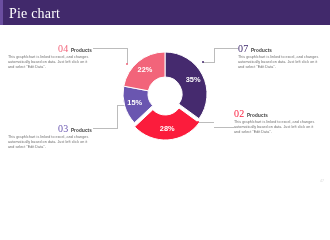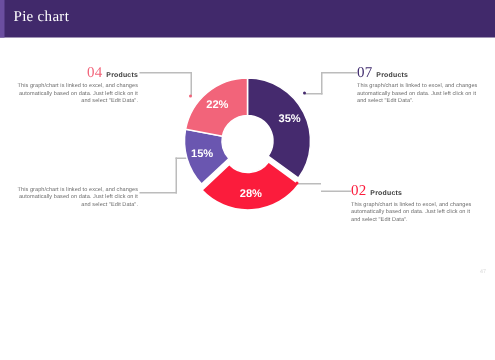--- a/index.html
+++ b/index.html
@@ -35,21 +35,21 @@
     position: absolute;
     left: 0; top: 0;
     width: 3px;
     height: 25px;
     background: #6b4ea0;
   }
   #slide-title {
     position: absolute;
     left: 9px;
     top: 6px;
-    font-size: 10px;
+    font-size: 14px;
     letter-spacing: .2px;
     color: #ffffff;
     font-family: "Liberation Serif", serif;
     white-space: nowrap;
   }
 
   
   #chart-wrap {
     position: absolute;
     left: 112px;
@@ -96,21 +96,21 @@
     color: #3b3b3b;
     margin-left: 2.5px;
     letter-spacing: .15px;
   }
   .callout-body {
     font-size: 3.7px;
     line-height: 5px;
     color: #6d6d6d;
     letter-spacing: .05px;
   }
-  .callout.align-right { text-align: right; }
+  .callout.align-right { }
   .callout.align-right .callout-head { justify-content: flex-end; }
 
   
   .leader {
     position: absolute;
     background: #bcbcbc;
   }
   .leader.h { height: 1px; }
   .leader.v { width: 1px; }
   .dot {
@@ -143,20 +143,24 @@
       <span class="callout-num" style="color: rgb(242, 100, 122);">04</span>
       <span class="callout-cat">Products</span>
     </div>
     <div class="callout-body">This graph/chart is linked to excel, and changes automatically based on data. Just left click on it and select "Edit Data".</div>
   </div>
   <div class="leader h" style="left:93px; top:48px; width:35px;"></div>
   <div class="leader v" style="left:127px; top:48px; height:16px;"></div>
   <div class="dot" style="left:126px; top:63px; background:#f2647a;"></div>
 
   <div class="callout align-right" id="callout-03" style="left:8px; top:124px;">
+    <div class="callout-head">
+      <span class="callout-num" style="color: rgb(106, 86, 176);">03</span>
+      <span class="callout-cat">Products</span>
+    </div>
     <div class="callout-body">This graph/chart is linked to excel, and changes automatically based on data. Just left click on it and select "Edit Data".</div>
   </div>
   <div class="leader h" style="left:93px; top:128px; width:25px;"></div>
   <div class="leader v" style="left:117px; top:105px; height:24px;"></div>
   <div class="leader h" style="left:117px; top:105px; width:10px;"></div>
   <div class="dot" style="left:126px; top:104px; background:#6a56b0;"></div>
 
   <div id="chart-wrap">
     <svg id="donut-svg" viewBox="0 0 106 116">
       <g id="donut-slices">
@@ -183,21 +187,21 @@
       <span class="callout-num" style="color: rgb(63, 42, 109);">07</span>
       <span class="callout-cat">Products</span>
     </div>
     <div class="callout-body">This graph/chart is linked to excel, and changes automatically based on data. Just left click on it and select "Edit Data".</div>
   </div>
 
   <div class="leader h" style="left:198px; top:122px; width:16px;"></div>
   <div class="leader v" style="left:213px; top:127px; height:-0px;"></div>
   <div class="leader h" style="left:214px; top:127px; width:20px;"></div>
   <div class="dot" style="left:197px; top:121px; background:#fb1c3c;"></div>
-  <div class="callout" id="callout-02" style="left:234px; top:123px;">
+  <div class="callout" id="callout-02" style="left:234px; top:109px;">
     <div class="callout-head">
       <span class="callout-num" style="color: rgb(251, 28, 60);">02</span>
       <span class="callout-cat">Products</span>
     </div>
     <div class="callout-body">This graph/chart is linked to excel, and changes automatically based on data. Just left click on it and select "Edit Data".</div>
   </div>
 
   <div id="page-num">47</div>
 </div>
 

